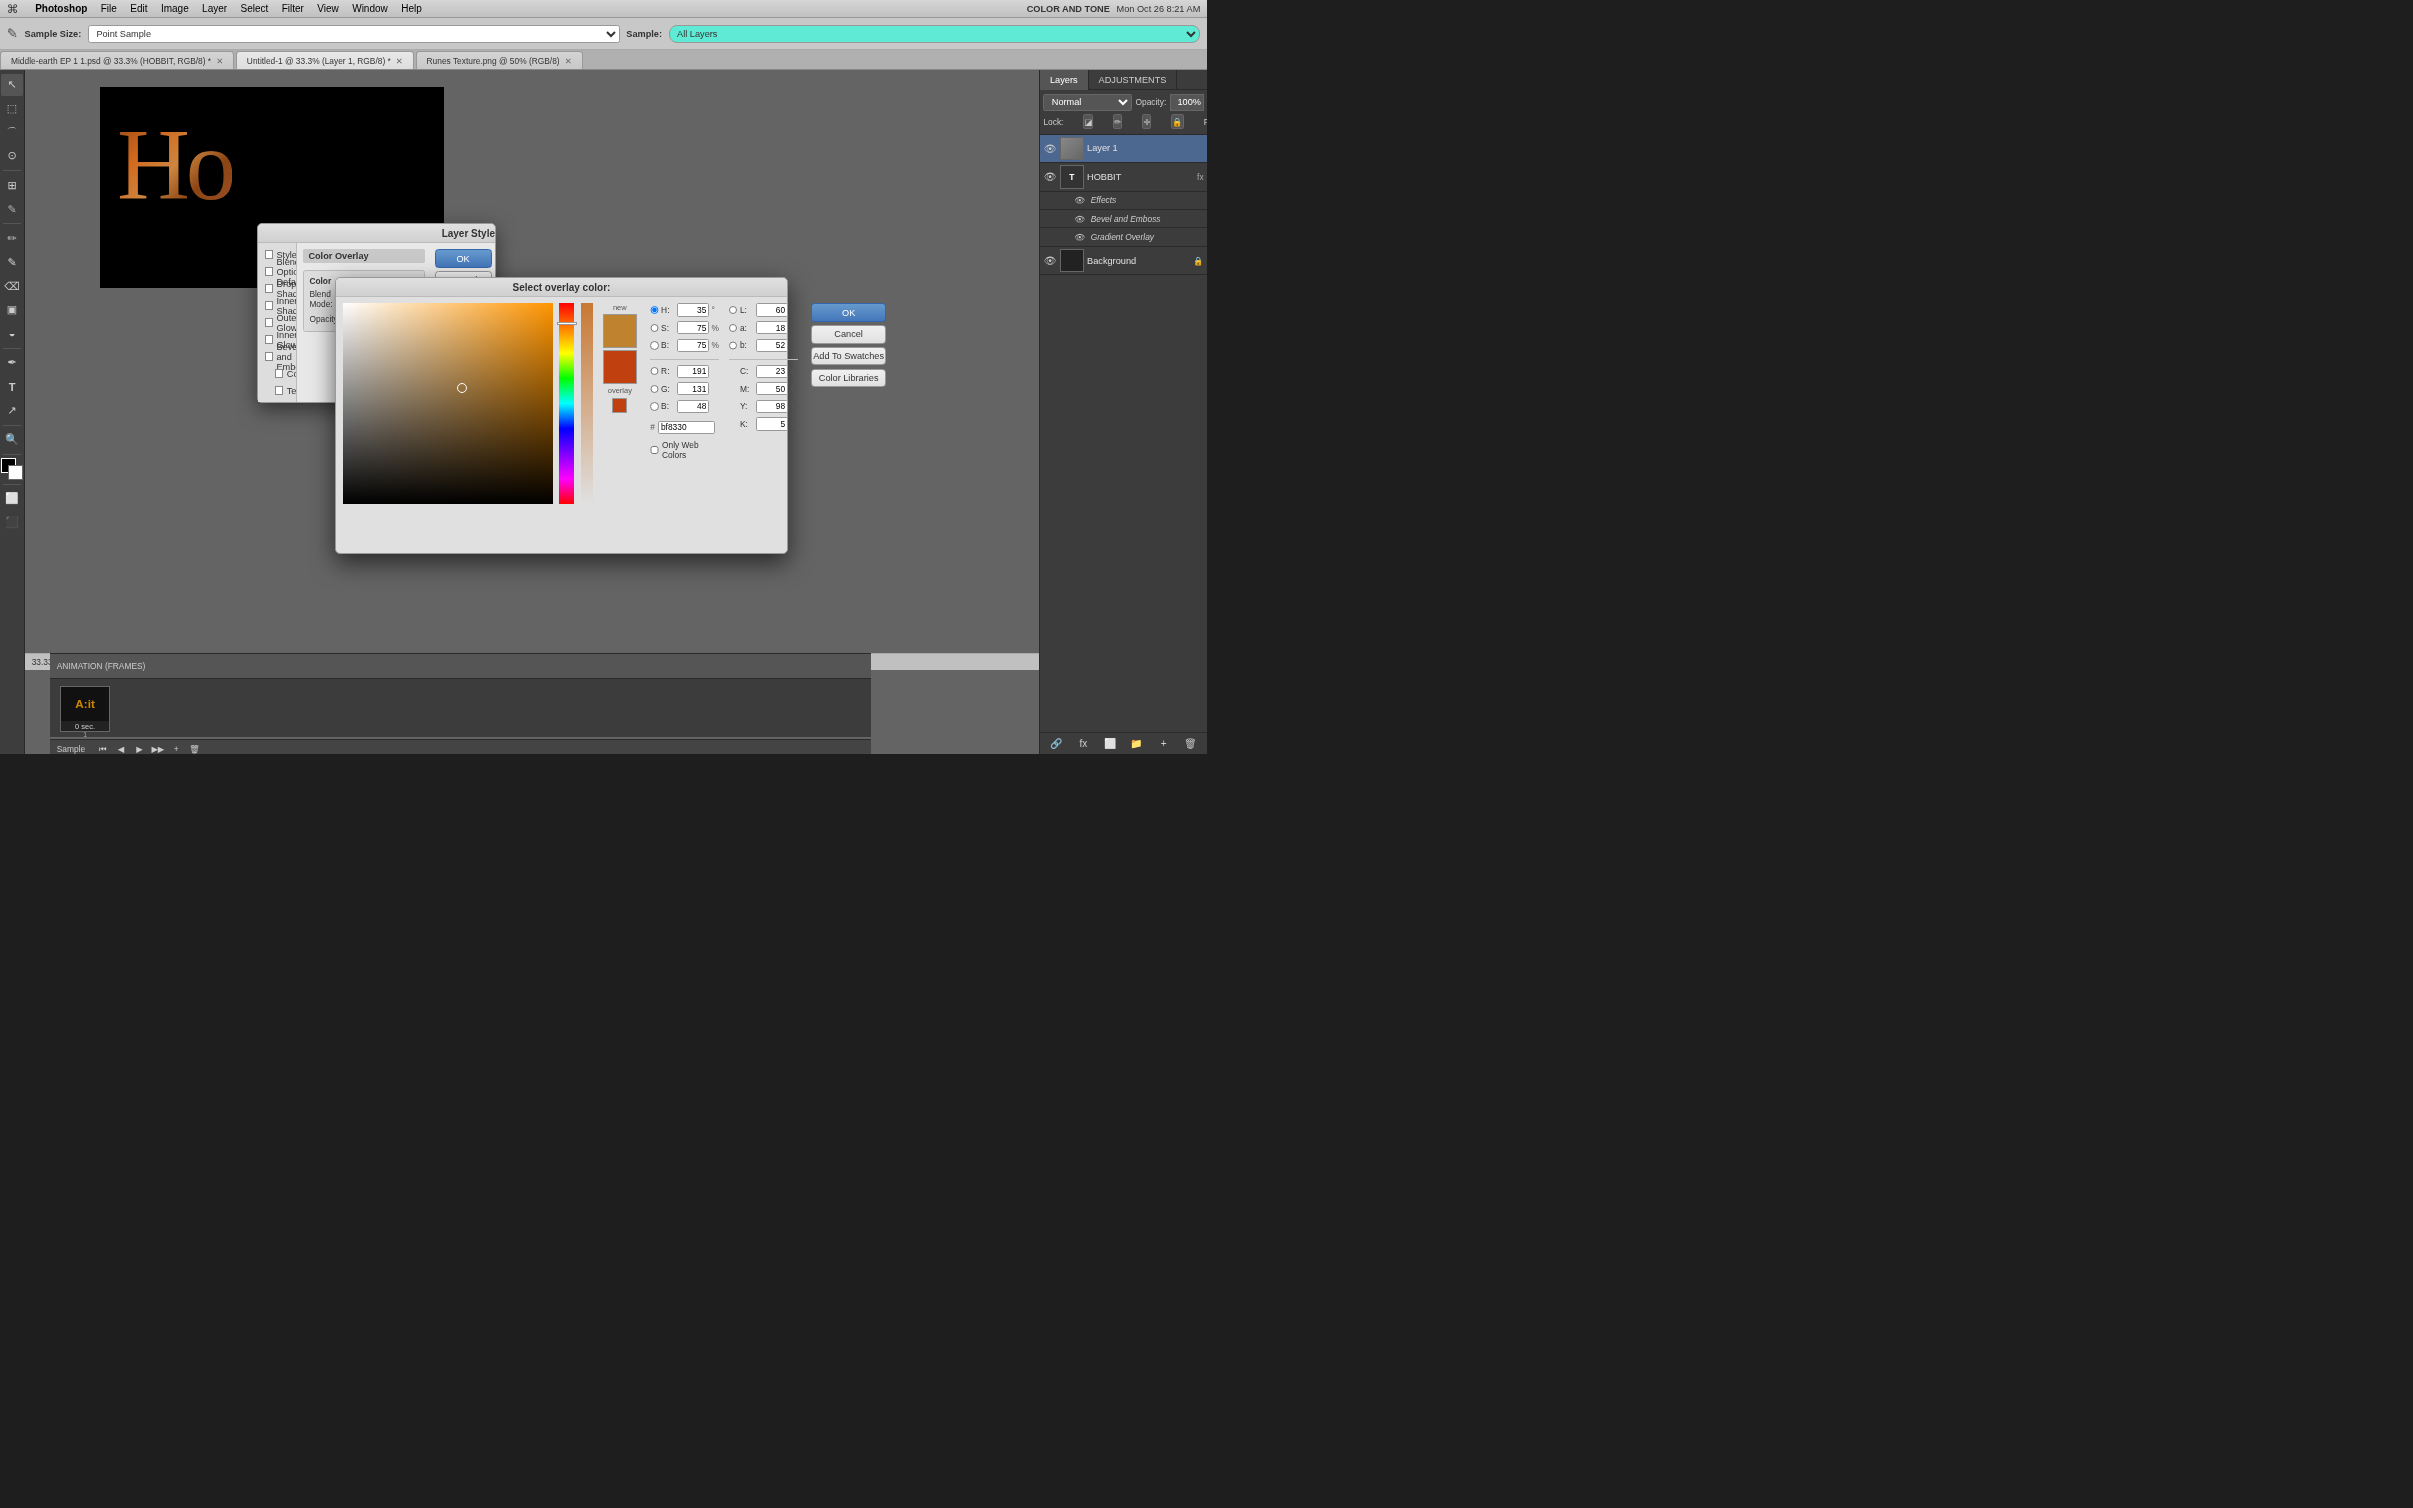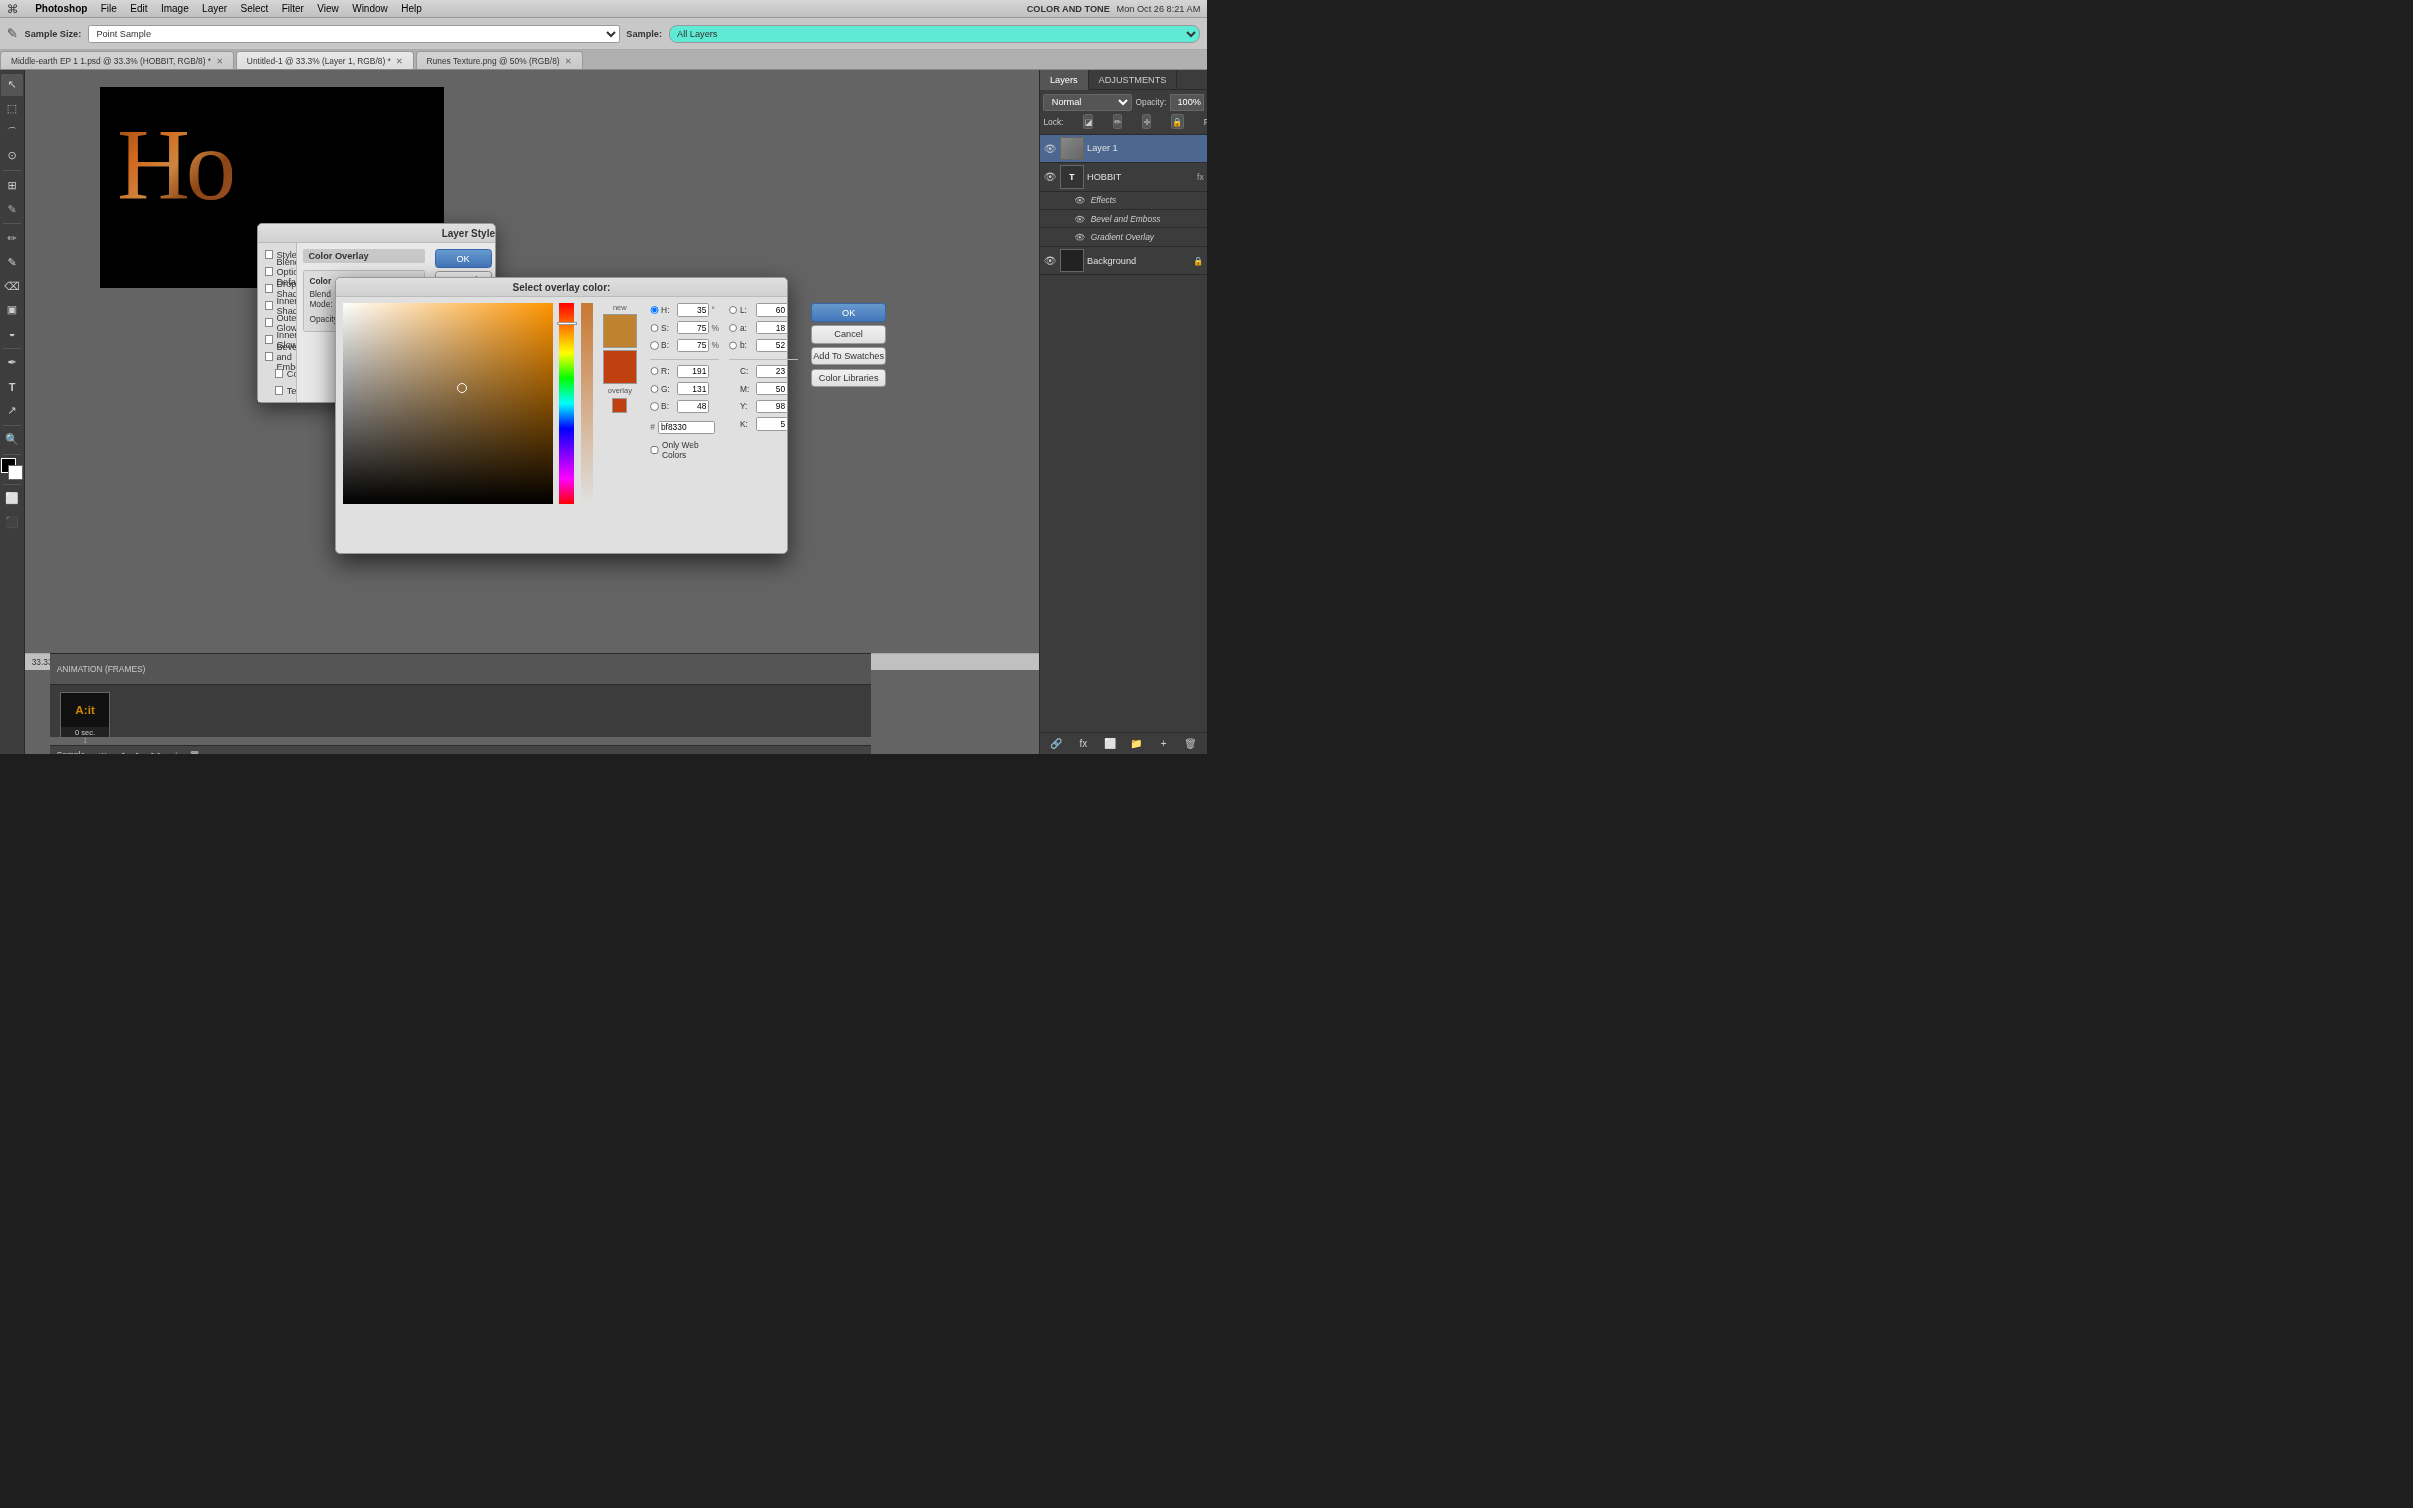--- a/index.html
+++ b/index.html
@@ -385,21 +385,21 @@
     .animation-panel {
       position: absolute;
       bottom: 17px;
       left: 25px;
       right: 168px;
       height: 84px;
       background: #3c3c3c;
       border-top: 0.8px solid #2a2a2a;
     }
     .anim-header {
-      height: 31px;
+      height: 25px;
       background: #555;
       display: flex;
       align-items: center;
       padding: 0 6.7px;
       font-size: 8.4px;
       color: #ccc;
       border-bottom: 0.8px solid #2a2a2a;
     }
     .anim-frame {
       width: 50px;

